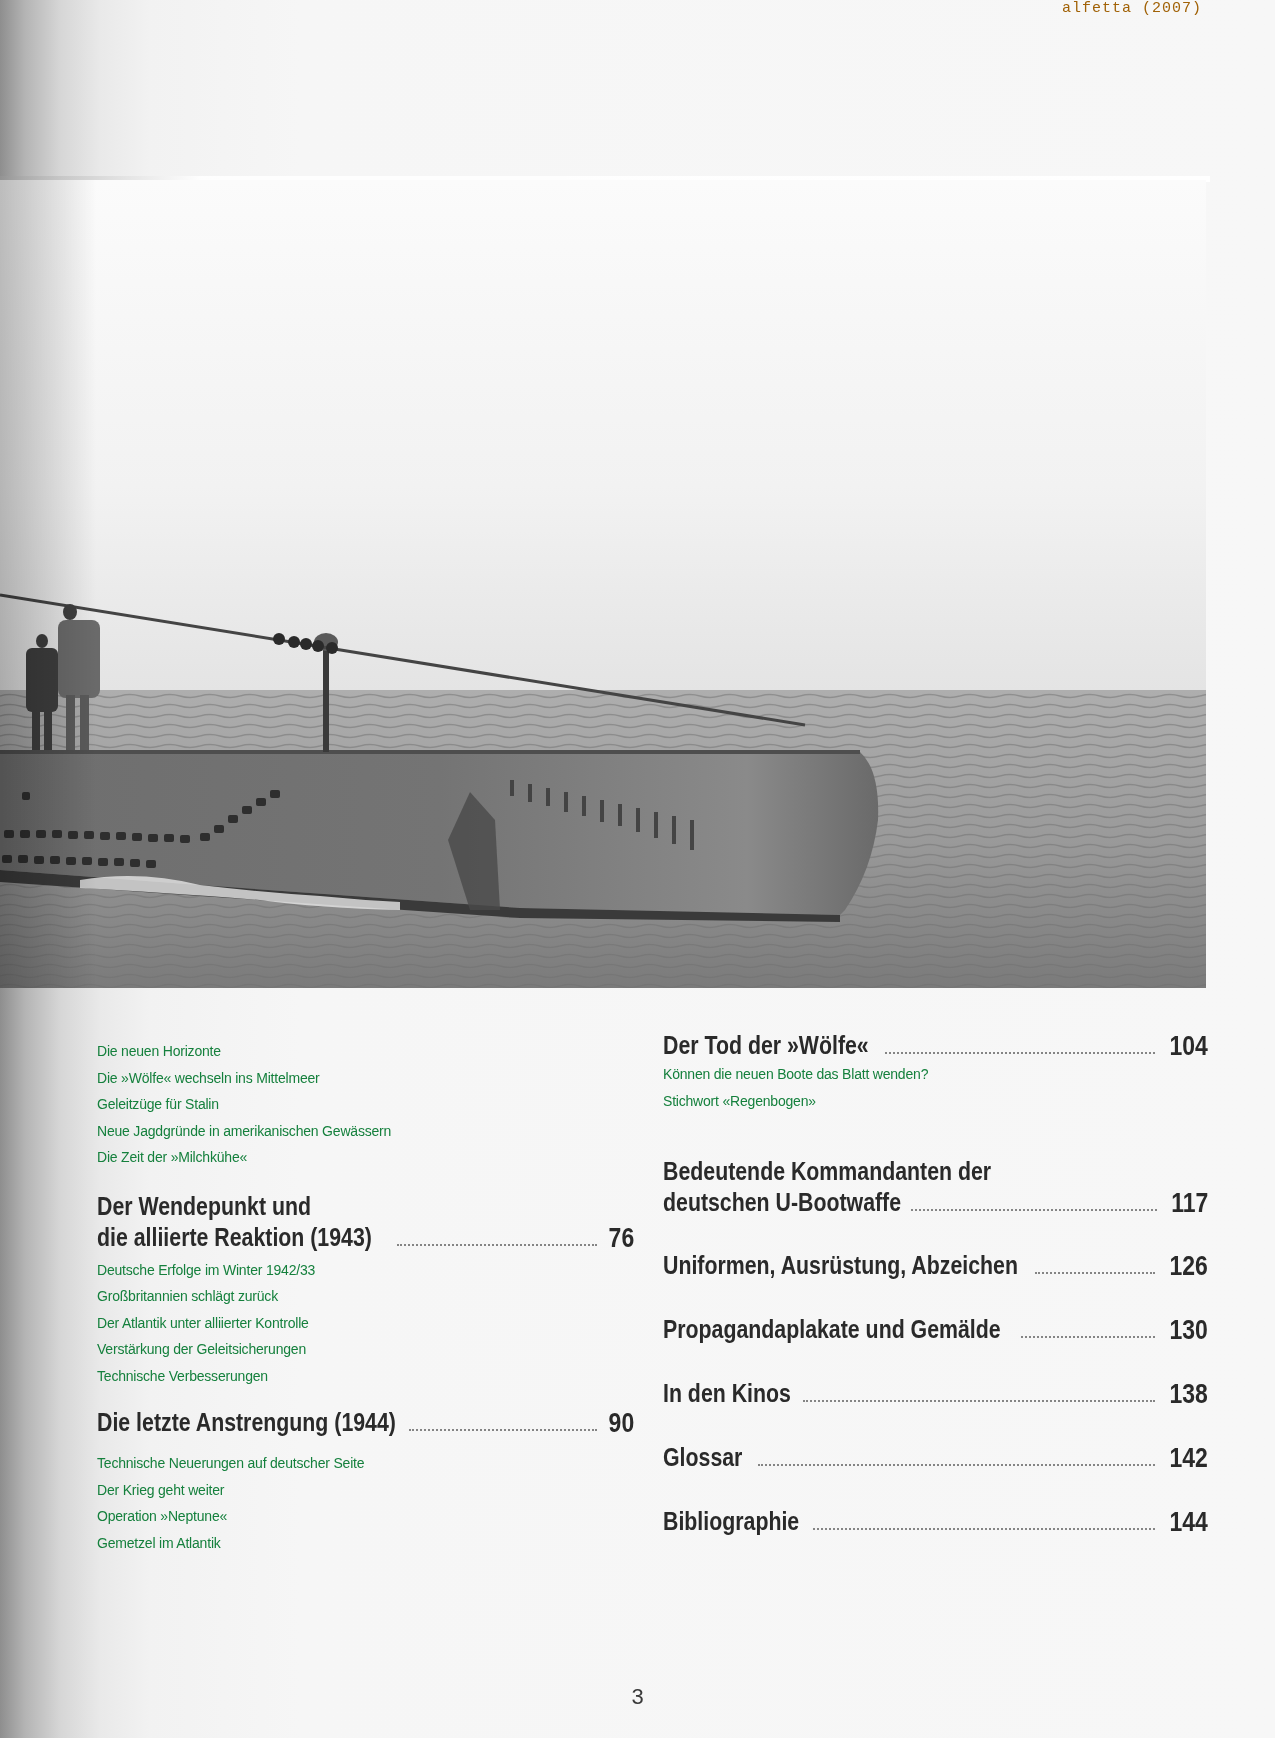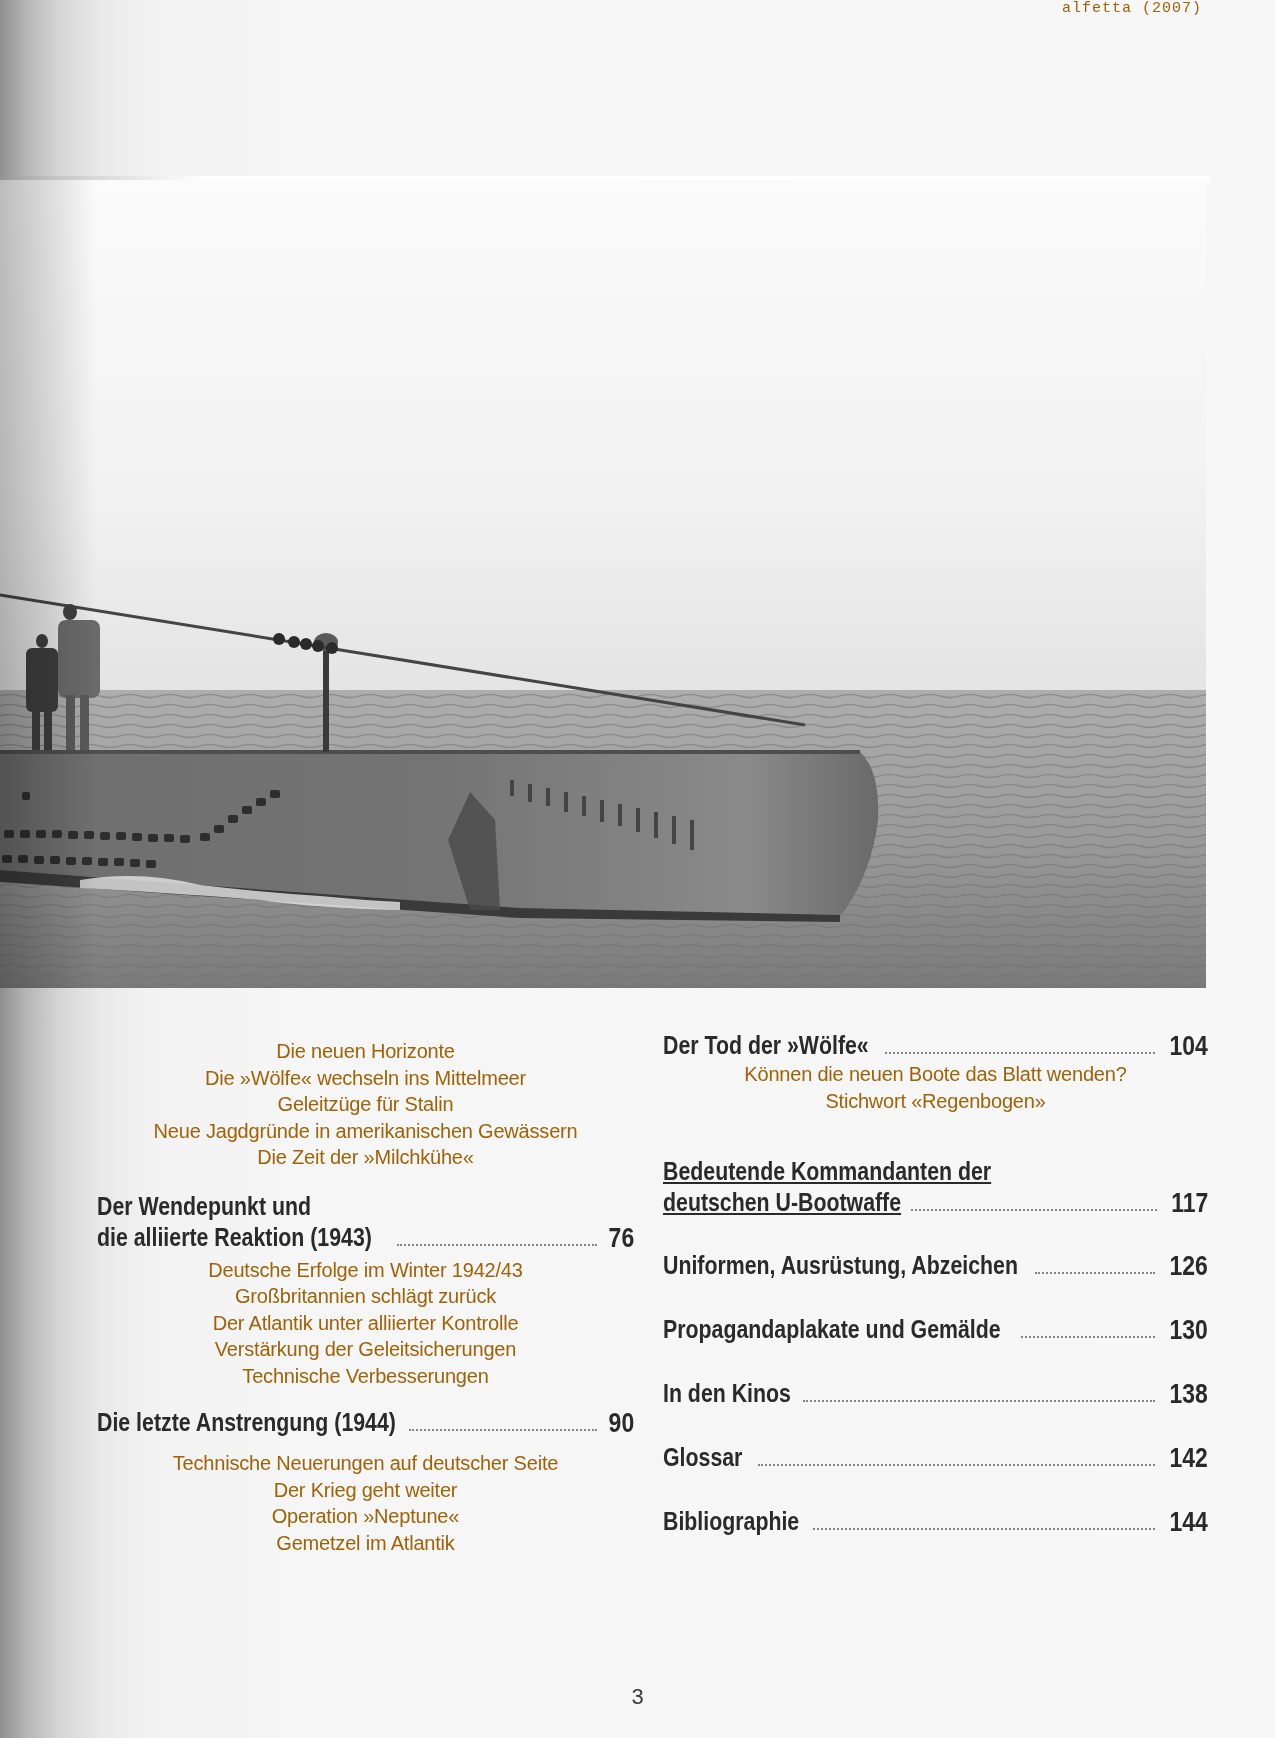--- a/index.html
+++ b/index.html
@@ -19,21 +19,21 @@
     }
     .photo svg { display: block; }
     .photo-strip {
       position: absolute; left: 0; top: 176px; width: 1210px; height: 6px;
       background: linear-gradient(to right, rgba(150,150,150,0.6), rgba(255,255,255,0.9) 200px, #ffffff);
     }
     .toc-col { position: absolute; }
     .toc-left { left: 97px; top: 1038px; width: 537px; }
     .toc-right { left: 663px; top: 1030px; width: 545px; }
     .sub {
-      font-size: 20px; line-height: 26.5px; color: #a16207; letter-spacing: -0.2px; white-space: nowrap; text-align: center;
+      font-size: 14px; line-height: 26.5px; color: #15803d; letter-spacing: -0.2px; white-space: nowrap;
     }
     .entry { display: flex; align-items: flex-end; }
     .entry-title {
       font-family: "Liberation Sans Narrow", "Liberation Sans", sans-serif;
       font-weight: bold; font-size: 26px; line-height: 31px; color: #2a2a2a;
       transform: scaleX(0.82); transform-origin: left bottom; white-space: nowrap;
     }
     .entry-title .line { display: block; }
     .leader {
       flex: 1; border-bottom: 2px dotted #555; margin: 0 6px 7px 0; height: 1px; opacity: 0.7;
@@ -184,21 +184,21 @@
       <div class="title-wrap" style="width:300px;">
         <div class="entry-title">
           <span class="line">Der Wendepunkt und</span>
           <span class="line">die alliierte Reaktion (1943)</span>
         </div>
       </div>
       <div class="leader"></div>
       <div class="page-num">76</div>
     </div>
     <div style="margin-top:4px;">
-      <div class="sub">Deutsche Erfolge im Winter 1942/43</div>
+      <div class="sub">Deutsche Erfolge im Winter 1942/33</div>
       <div class="sub">Großbritannien schlägt zurück</div>
       <div class="sub">Der Atlantik unter alliierter Kontrolle</div>
       <div class="sub">Verstärkung der Geleitsicherungen</div>
       <div class="sub">Technische Verbesserungen</div>
     </div>
   </div>
 
   <div style="margin-top:18px;">
     <div class="entry">
       <div class="title-wrap" style="width:312px;">
@@ -226,21 +226,21 @@
       <div class="page-num">104</div>
     </div>
     <div style="margin-top:0;">
       <div class="sub">Können die neuen Boote das Blatt wenden?</div>
       <div class="sub">Stichwort «Regenbogen»</div>
     </div>
   </div>
 
   <div style="margin-top:42px;">
     <div class="entry">
-      <div class="title-wrap" style="width:248px;text-decoration:underline;">
+      <div class="title-wrap" style="width:248px;">
         <div class="entry-title">
           <span class="line">Bedeutende Kommandanten der</span>
           <span class="line">deutschen U-Bootwaffe</span>
         </div>
       </div>
       <div class="leader"></div>
       <div class="page-num">117</div>
     </div>
   </div>
 

